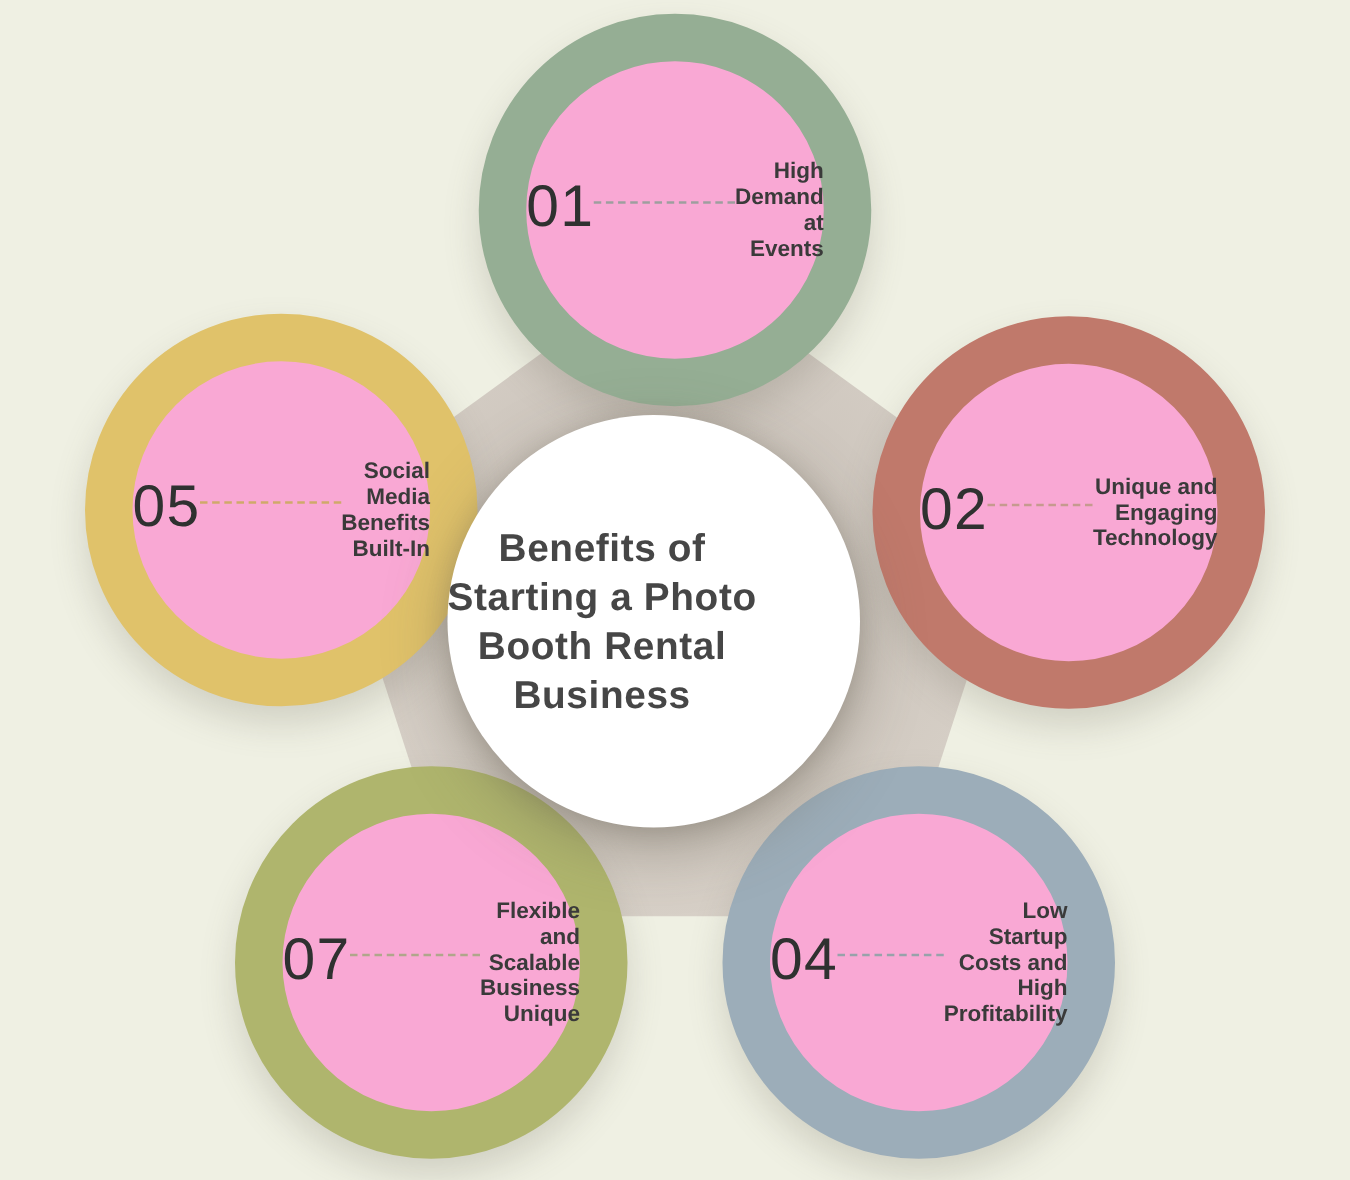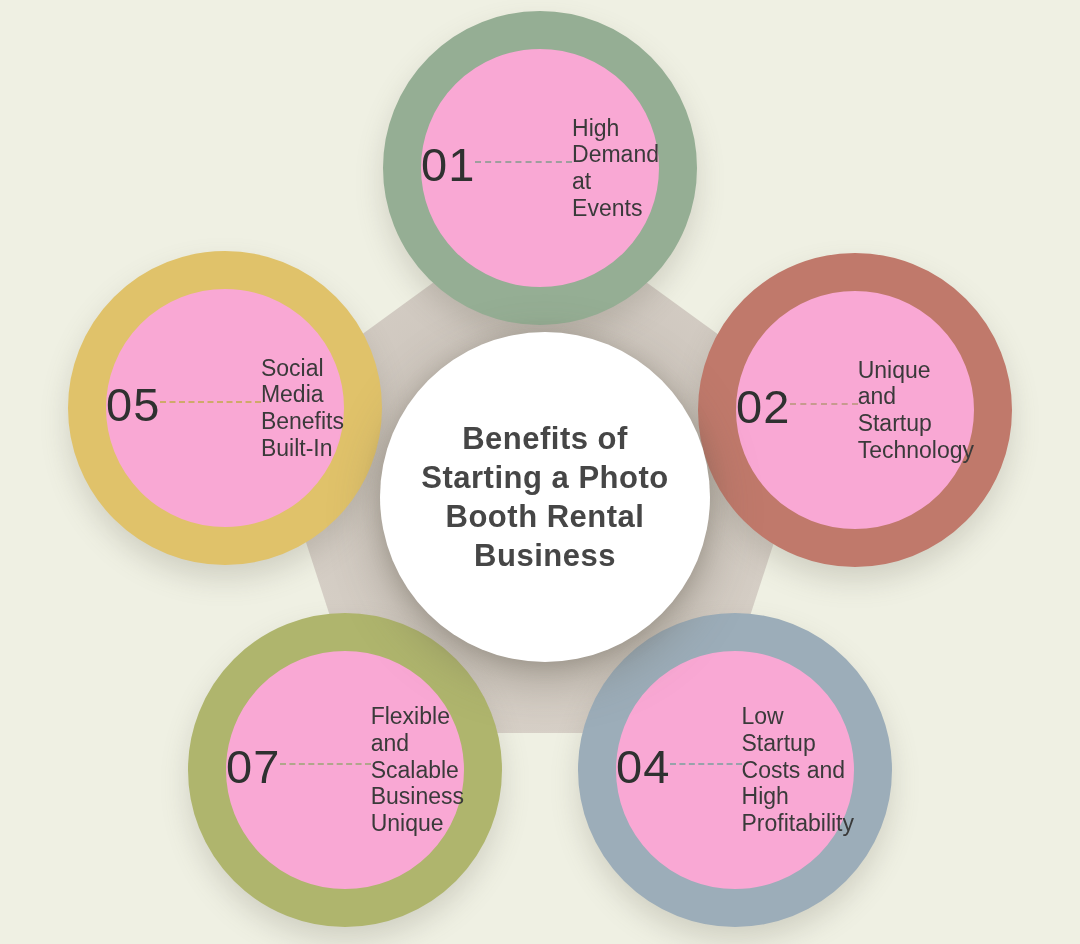--- a/index.html
+++ b/index.html
@@ -44,40 +44,39 @@
     margin-bottom: 8px;
     line-height: 1;
   }
   .divider {
     width: 204px;
     height: 0;
     border-top: 2px dashed var(--divider, #9e9e9e);
     margin-bottom: 13px;
   }
   .label {
-    font-size: 23px;
-    font-weight: normal;
+    font-size: 18px;
+    font-weight: bold;
     line-height: 1.16;
-    text-align: left;
+    text-align: right;
     white-space: pre-line;
     color: var(--text-label, #3a3a3a);
   }
   
   .center-circle {
     position: absolute;
-    left: 380px;
+    left: 358px;
     top: 332px;
     width: 330px;
     height: 330px;
     border-radius: 50%;
     background: #ffffff;
     z-index: 3;
     display: flex;
     align-items: center;
-    justify-content: center;
     box-shadow: 0 16px 50px rgba(97, 90, 78, 0.40), 0 4px 18px rgba(97, 90, 78, 0.22);
   }
   .title {
     font-size: 31px;
     font-weight: bold;
     line-height: 1.26;
     letter-spacing: 0.5px;
     text-align: center;
     white-space: pre-line;
     color: var(--text-title, #464646);
@@ -103,21 +102,21 @@
     <div class="divider"></div>
     <div class="label">High
 Demand at
 Events</div>
   </div>
 
   <div class="node" style="left: 698px; top: 253px; --ring: #c0796b; --divider: #c69a8f;">
     <div class="num">02</div>
     <div class="divider"></div>
     <div class="label">Unique and
-Startup
+Engaging
 Technology</div>
   </div>
 
   <div class="node" style="left: 578px; top: 613px; --ring: #9cadb9; --divider: #98a2aa;">
     <div class="num">04</div>
     <div class="divider"></div>
     <div class="label">Low Startup
 Costs and
 High
 Profitability</div>

